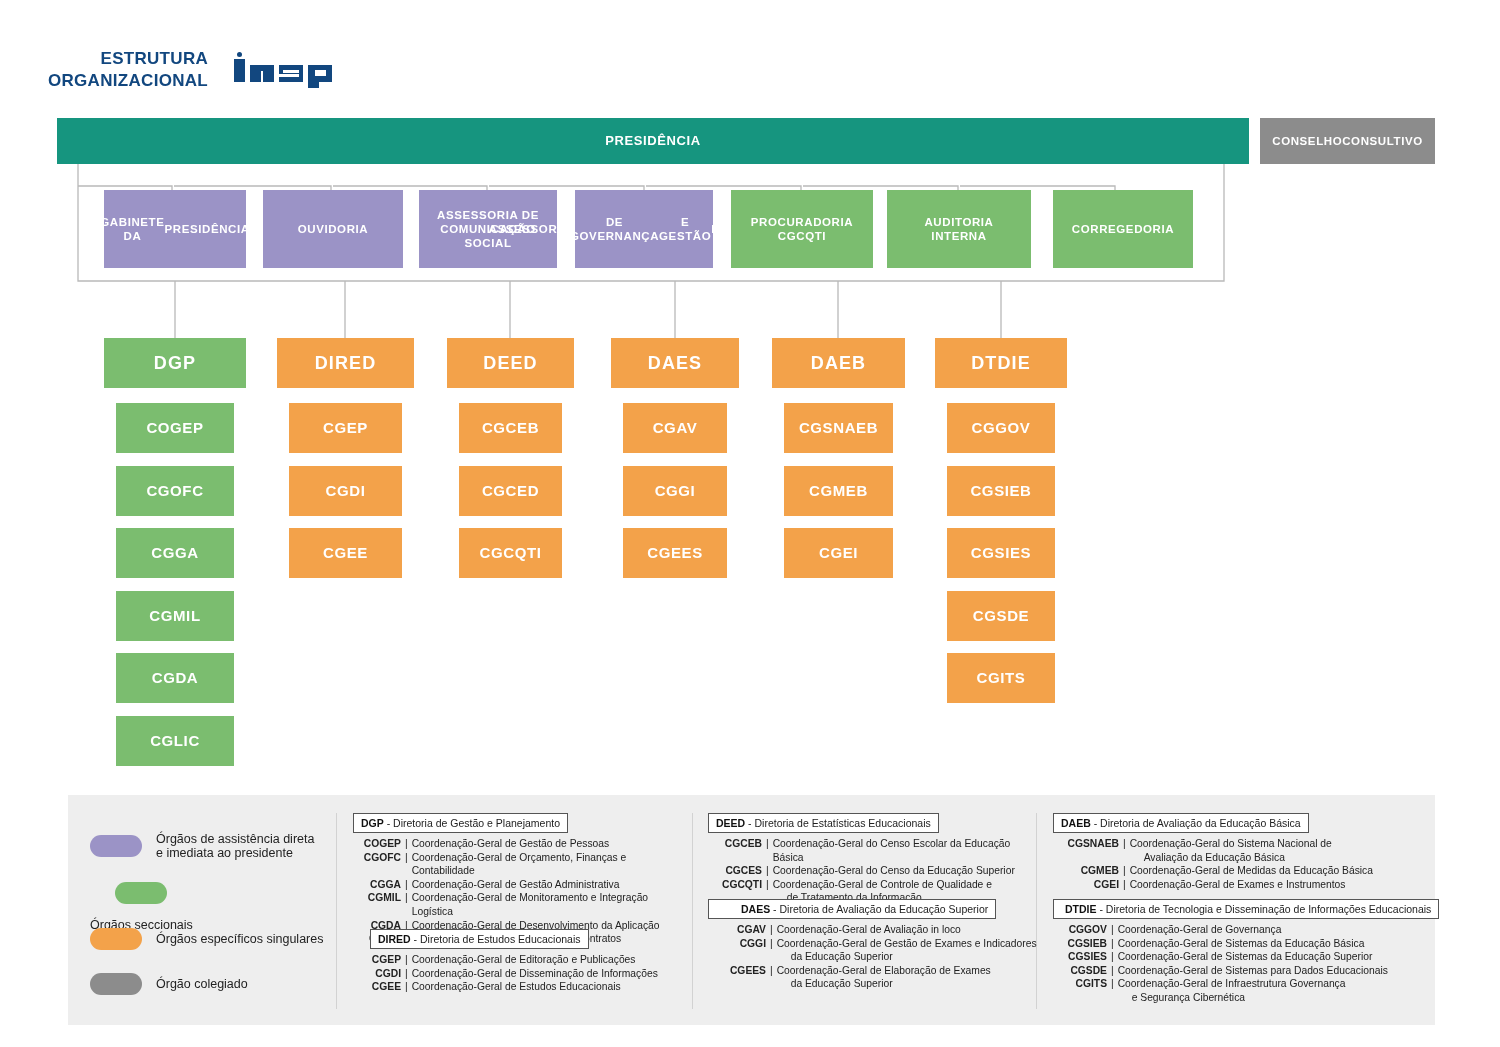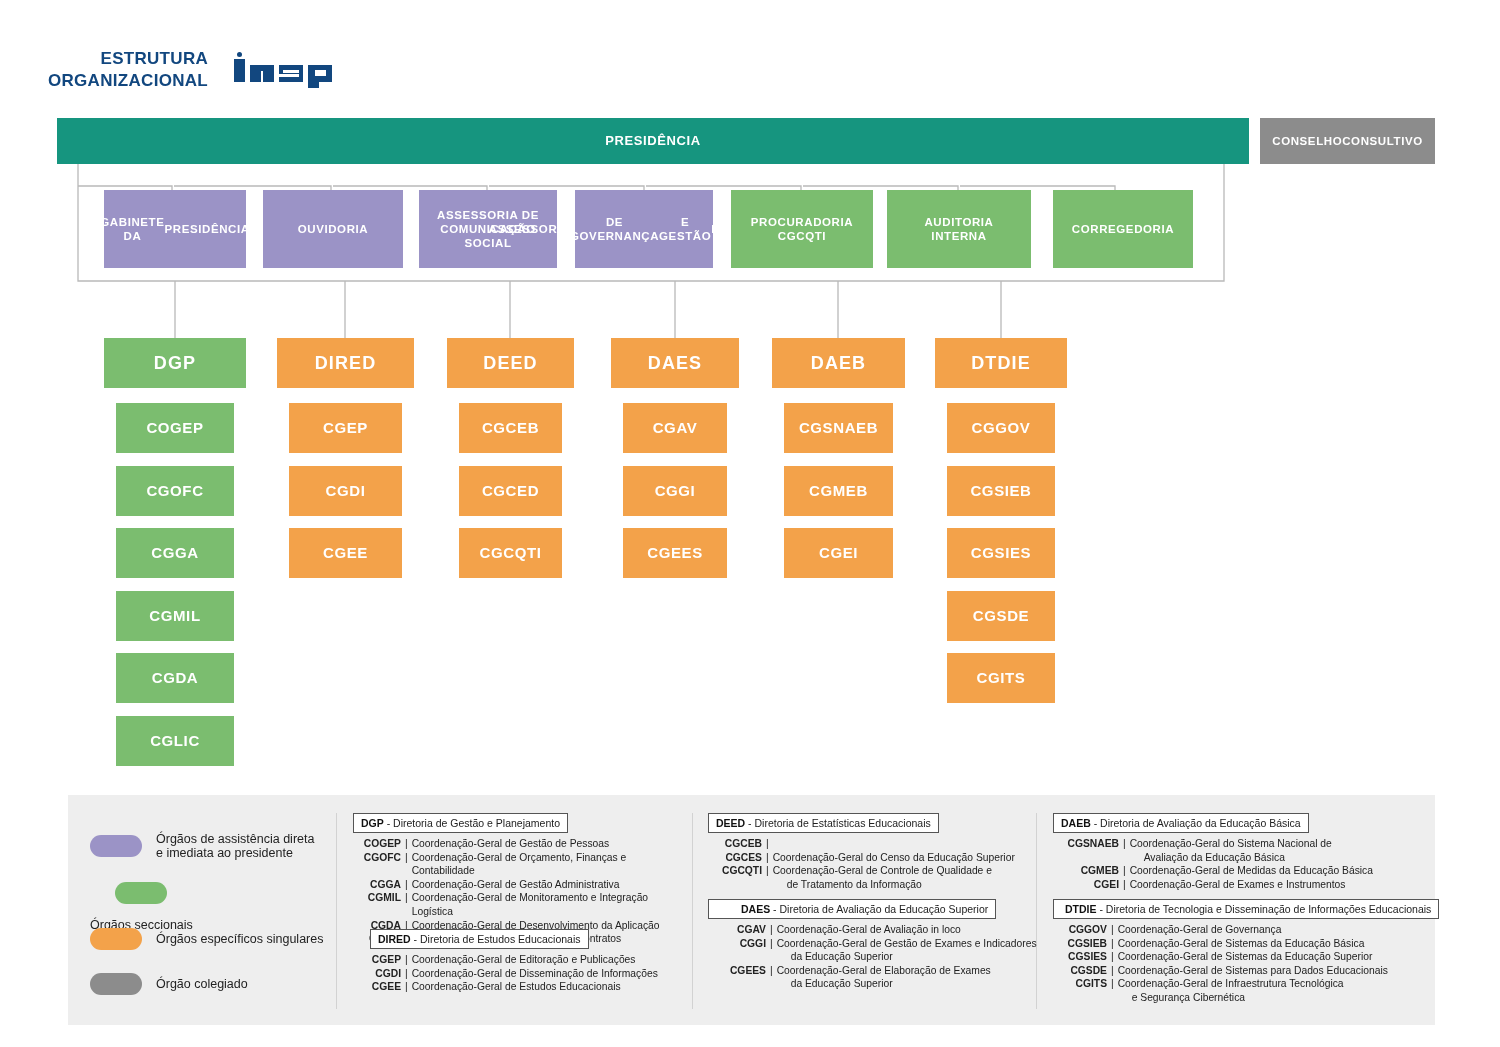--- a/index.html
+++ b/index.html
@@ -400,20 +400,21 @@
           <span class="acr" style="width: 44px;">CGEE</span>
           <span class="sep">|</span>
           <span class="desc"><span>Coordenação-Geral de Estudos Educacionais</span></span>
         </div>
       </div>
       <div class="cat-title" style="left: 640px; top: 18px;"><b>DEED</b><span> - Diretoria de Estatísticas Educacionais</span></div>
       <div class="item-list" style="left: 644px; top: 42px; width: 330px;">
         <div class="row">
           <span class="acr" style="width: 50px;">CGCEB</span>
           <span class="sep">|</span>
+          <span class="desc"><span>Coordenação-Geral do Censo Escolar da Educação Básica</span></span>
         </div>
         <div class="row">
           <span class="acr" style="width: 50px;">CGCES</span>
           <span class="sep">|</span>
           <span class="desc"><span>Coordenação-Geral do Censo da Educação Superior</span></span>
         </div>
         <div class="row">
           <span class="acr" style="width: 50px;">CGCQTI</span>
           <span class="sep">|</span>
           <span class="desc"><span>Coordenação-Geral de Controle de Qualidade e</span><span class="sub-line" style="padding-left: 14px;">de Tratamento da Informação</span></span>
@@ -473,17 +474,17 @@
           <span class="desc"><span>Coordenação-Geral de Sistemas da Educação Superior</span></span>
         </div>
         <div class="row">
           <span class="acr" style="width: 50px;">CGSDE</span>
           <span class="sep">|</span>
           <span class="desc"><span>Coordenação-Geral de Sistemas para Dados Educacionais</span></span>
         </div>
         <div class="row">
           <span class="acr" style="width: 50px;">CGITS</span>
           <span class="sep">|</span>
-          <span class="desc"><span>Coordenação-Geral de Infraestrutura Tecnológica</span><span class="sub-line" style="padding-left: 14px;">e Segurança Cibernética</span></span>
+          <span class="desc"><span>Coordenação-Geral de Infraestrutura Governança</span><span class="sub-line" style="padding-left: 14px;">e Segurança Cibernética</span></span>
         </div>
       </div>
     </div>
 </div>
 
 </body></html>

